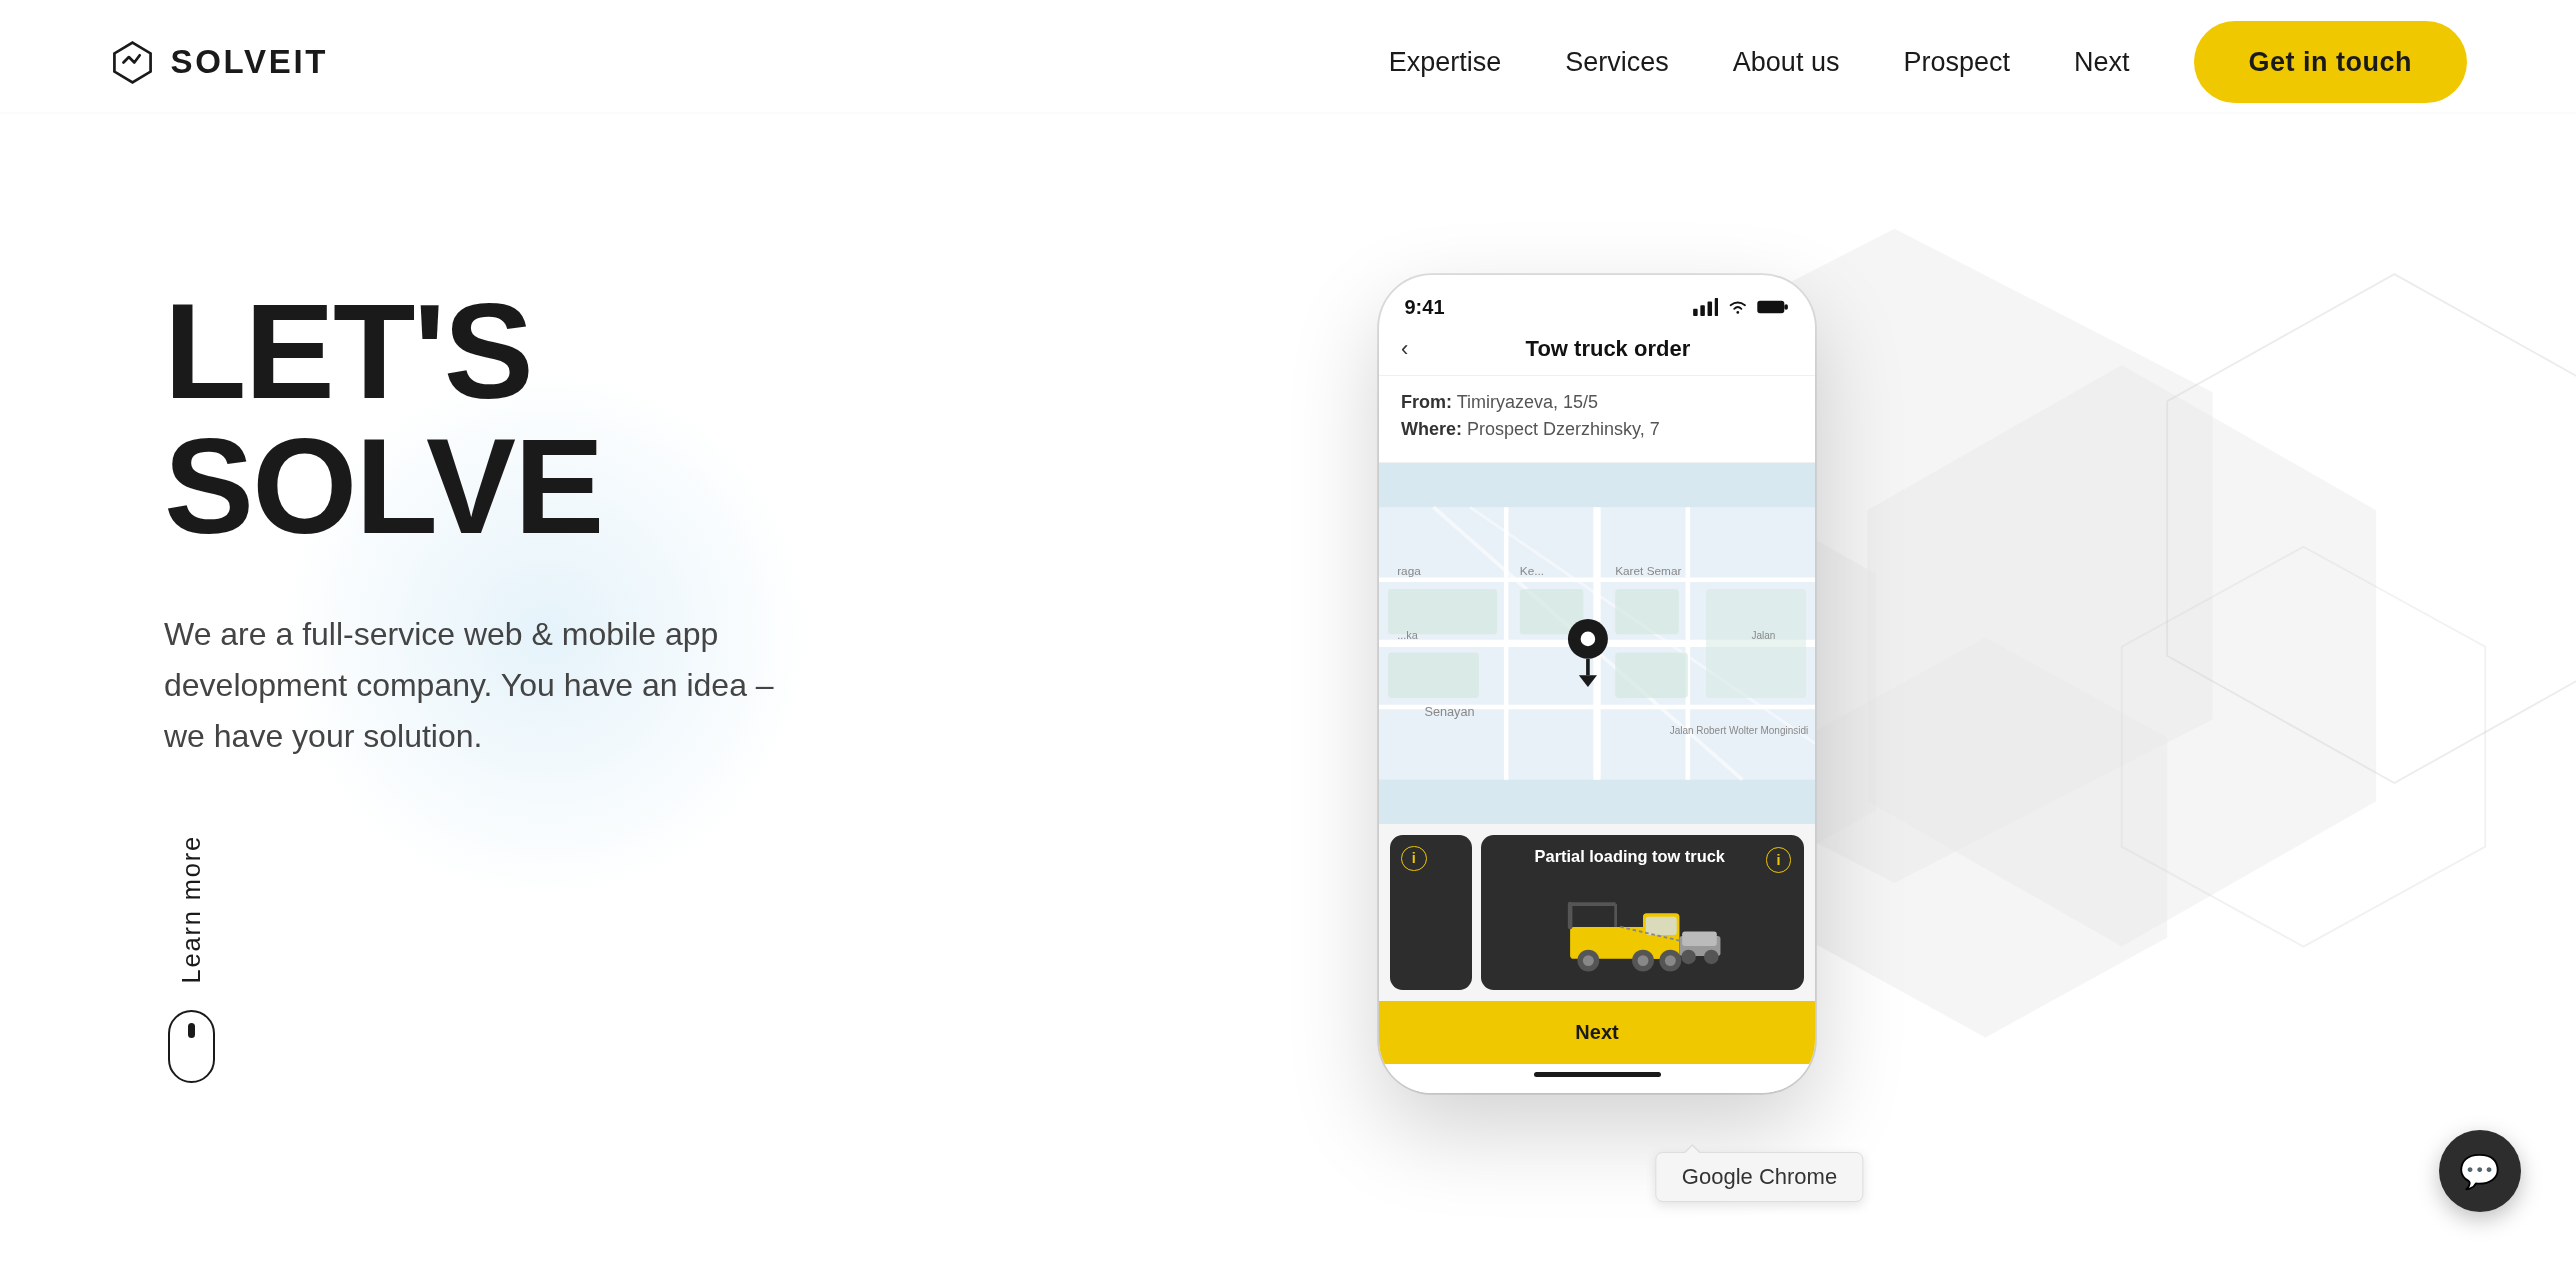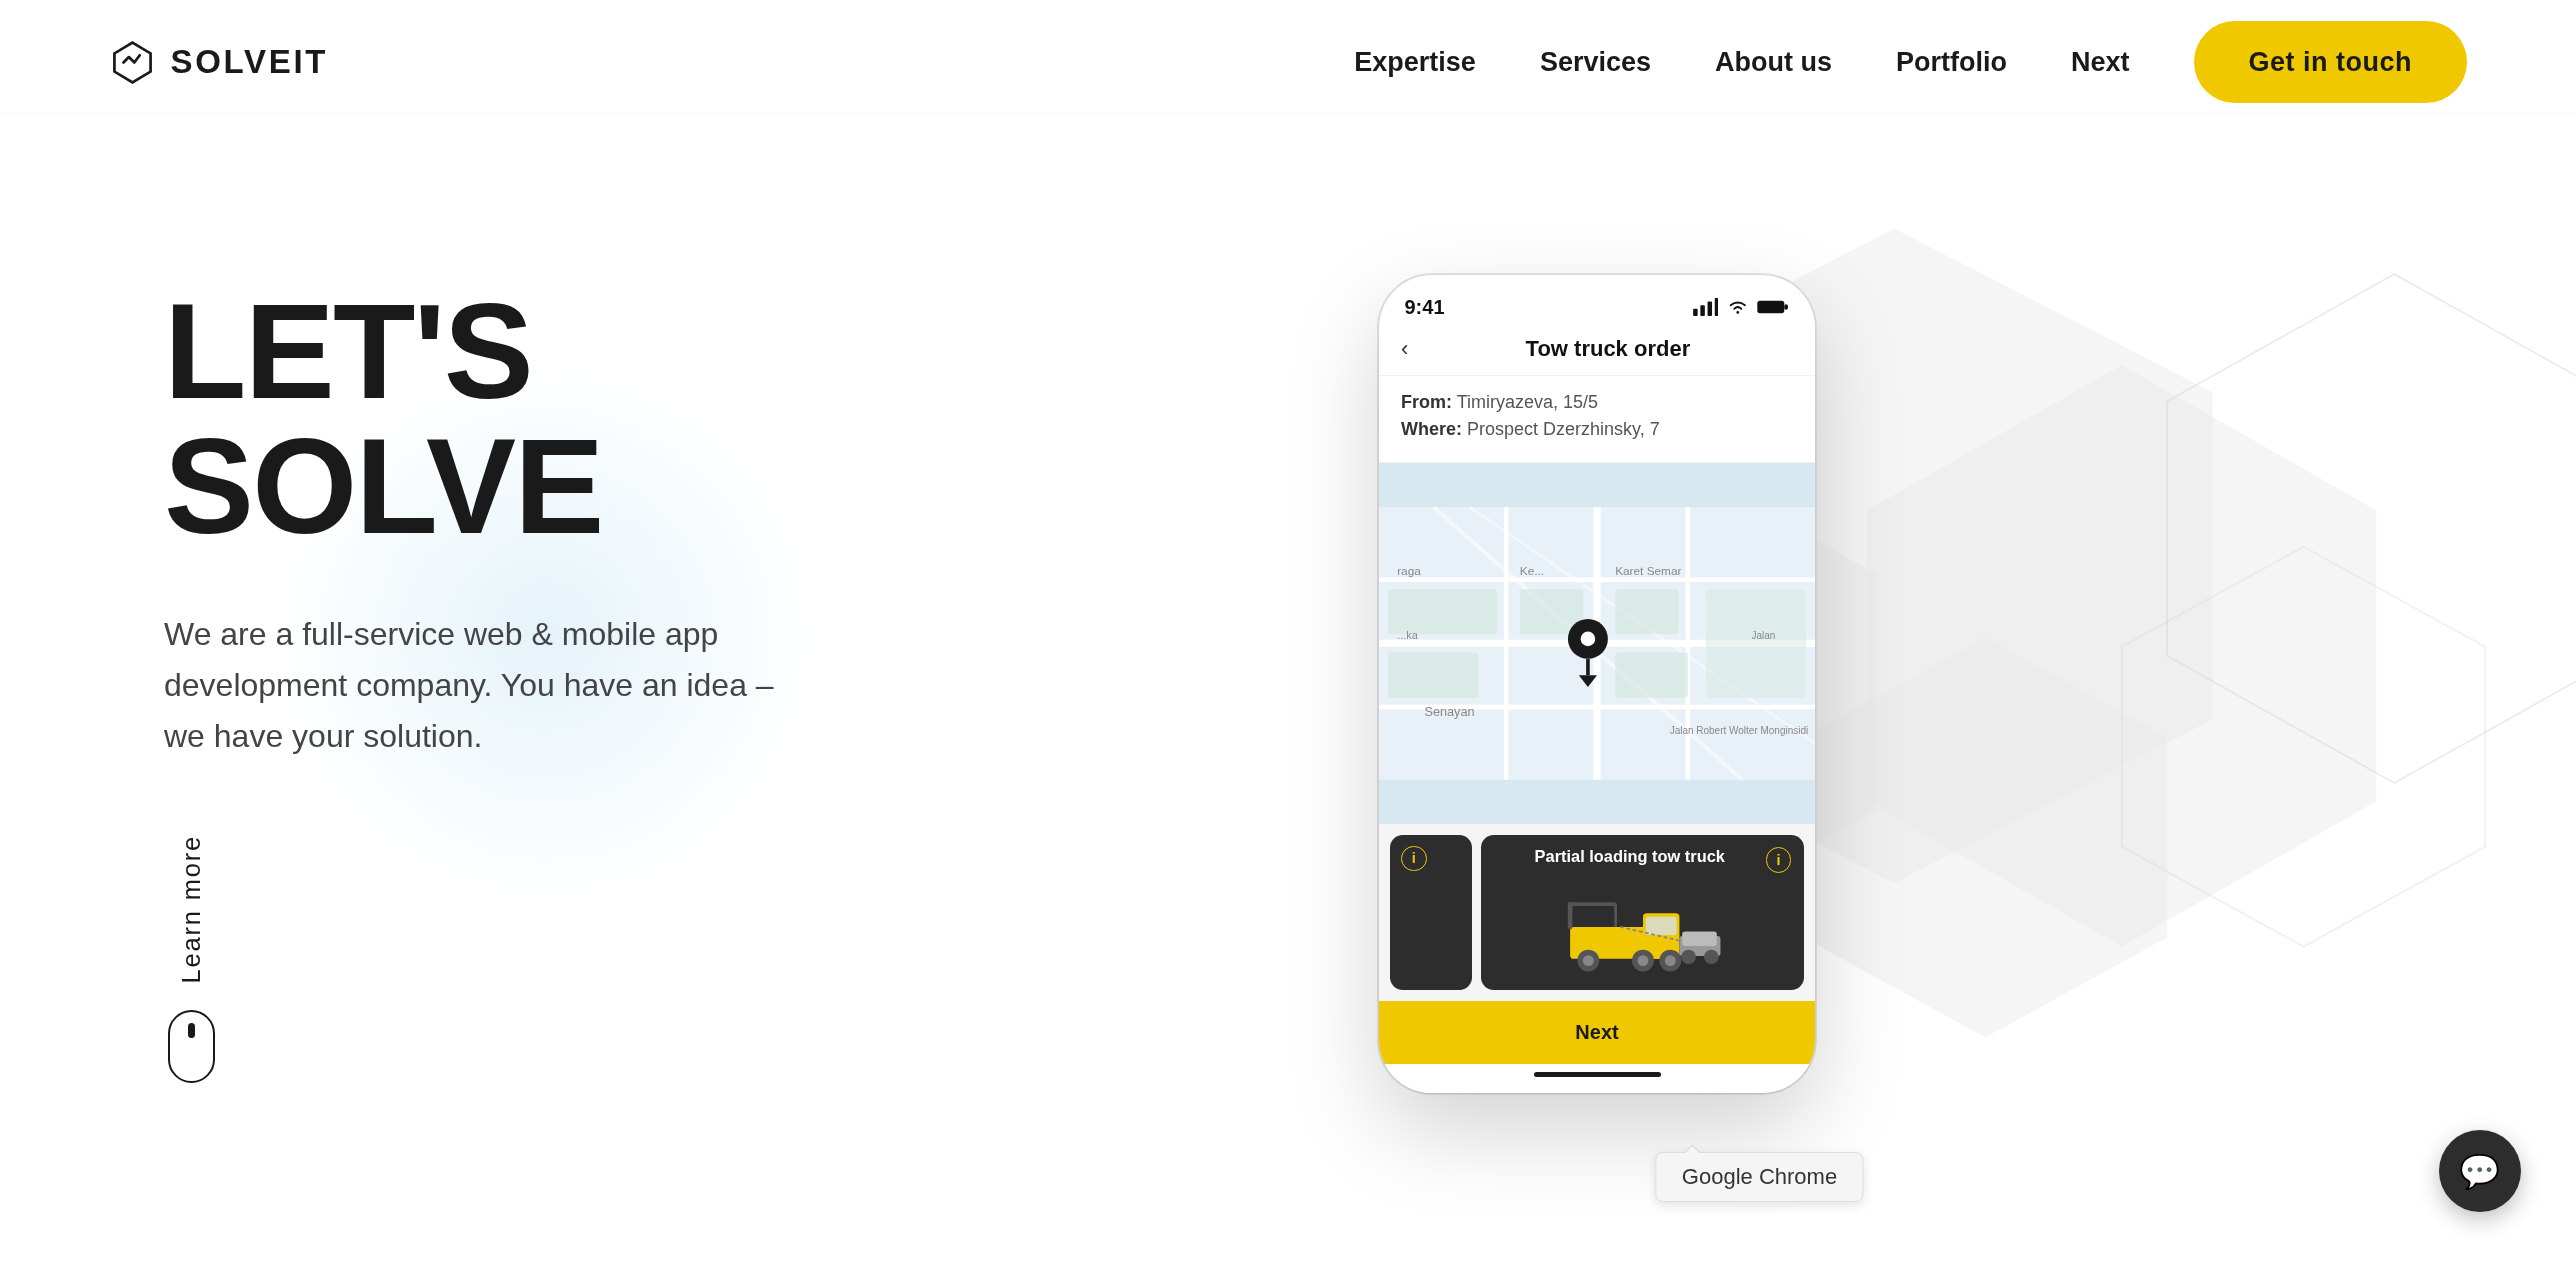--- a/index.html
+++ b/index.html
@@ -9,21 +9,21 @@
     nav {
       position: fixed; top: 12px; left: 0; width: 100%; height: 100px;
       display: flex; align-items: center; justify-content: space-between;
       padding: 0 109px; background: rgba(255,255,255,0.97); z-index: 100;
       box-shadow: 0 0.9px 3.6px rgba(0,0,0,0.04);
     }
     .logo-wrap { display: flex; align-items: center; gap: 14.5px; }
     .logo-icon { width: 47px; height: 47px; }
     .logo-text { font-size: 33px; font-weight: 700; letter-spacing: 2.7px; color: #1a1a1a; }
     .nav-links { display: flex; align-items: center; gap: 64px; }
-    .nav-link { font-size: 27px; color: #1a1a1a; text-decoration: none; font-weight: 700; cursor: pointer; }
+    .nav-link { font-size: 27px; color: #1a1a1a; text-decoration: none; font-weight: 400; cursor: pointer; }
     .btn-contact {
       background: #f0c800; border: none; border-radius: 55px;
       padding: 25.5px 55px; font-size: 27px; font-weight: 700;
       cursor: pointer; color: #1a1a1a; letter-spacing: 0.5px;
     }
 
     
     .hero {
       padding-top: 100px;
       min-height: 1267px;
@@ -297,21 +297,21 @@
     <svg class="logo-icon" viewBox="0 0 52 52" fill="none">
       <polygon points="26,4 46,16 46,36 26,48 6,36 6,16" fill="none" stroke="#1a1a1a" stroke-width="3"></polygon>
       <path d="M16 26 L22 20 L28 26 L34 18" stroke="#1a1a1a" stroke-width="3" fill="none" stroke-linecap="round" stroke-linejoin="round"></path>
     </svg>
     <span class="logo-text">SOLVEIT</span>
   </div>
   <div class="nav-links">
     <a class="nav-link">Expertise</a>
     <a class="nav-link">Services</a>
     <a class="nav-link">About us</a>
-    <a class="nav-link">Portfolio</a>
+    <a class="nav-link">Prospect</a>
     <a class="nav-link">Next</a>
     <button class="btn-contact">Get in touch</button>
   </div>
 </nav>
 
 <section class="hero">
   <div class="hero-glow"></div>
 
   <div class="hero-left">
     <h1 class="hero-title">

